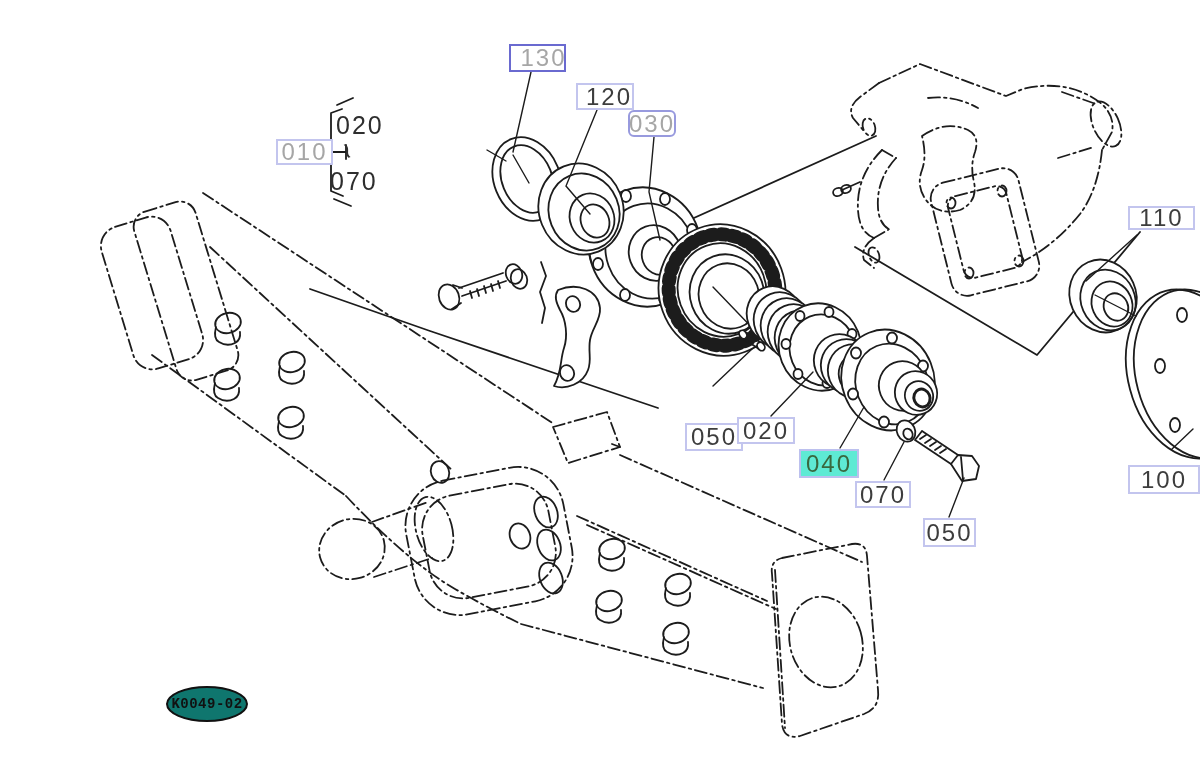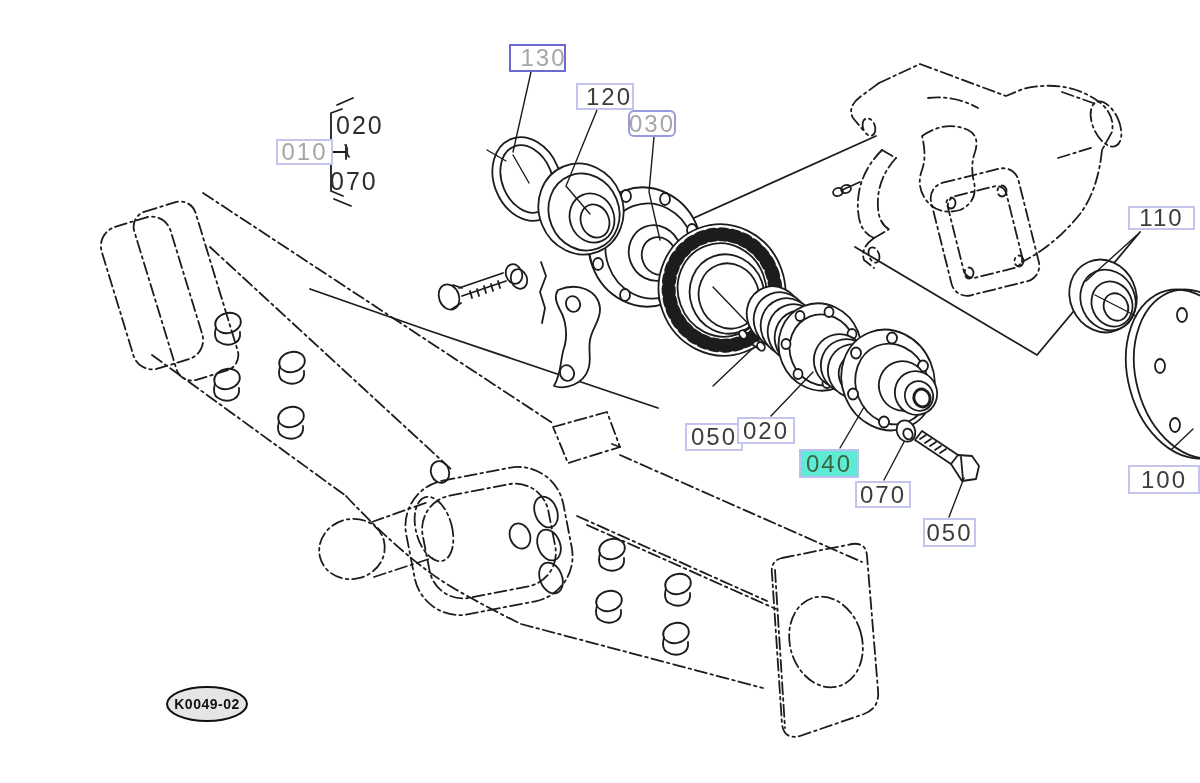--- a/index.html
+++ b/index.html
@@ -15,22 +15,22 @@
           box-sizing:border-box;border:2px solid #c3c5ee;background:#fff;color:#3d3d3d;
           font-size:24px;letter-spacing:2px;line-height:1;cursor:pointer;}
   .plabel.dim{color:#a6a6a6;}
   .plabel.strong{border-color:#6a6ad0;padding-left:12px;}
   .plabel.mid{border-color:#989ade;}
   .plabel.selected{background:#5eead4;color:#39683f;border-color:#bcc0ee;}
   .ref{position:absolute;color:#2e2e2e;font-size:25px;letter-spacing:2px;line-height:1;}
   .tilde{transform:rotate(72deg);font-size:28px;}
   .code-oval{position:absolute;display:flex;align-items:center;justify-content:center;
              border:2.5px solid #111;border-radius:50%;
-             font-family:Liberation Sans, sans-serif;font-weight:bold;font-size:14px;
-             letter-spacing:0.5px;color:#111;background:#e5e5e5;box-sizing:border-box;}
+             font-family:Liberation Mono, monospace;font-weight:bold;font-size:14px;
+             letter-spacing:0.5px;color:#111;background:#0f766e;box-sizing:border-box;}
 </style>
 </head>
 <body>
 
 <div id="stage">
 
 <svg id="art" width="1200" height="783" viewBox="0 0 1200 783">
   <defs>
     <g id="hole">
       <ellipse rx="13" ry="10" transform="rotate(-14)"></ellipse>

